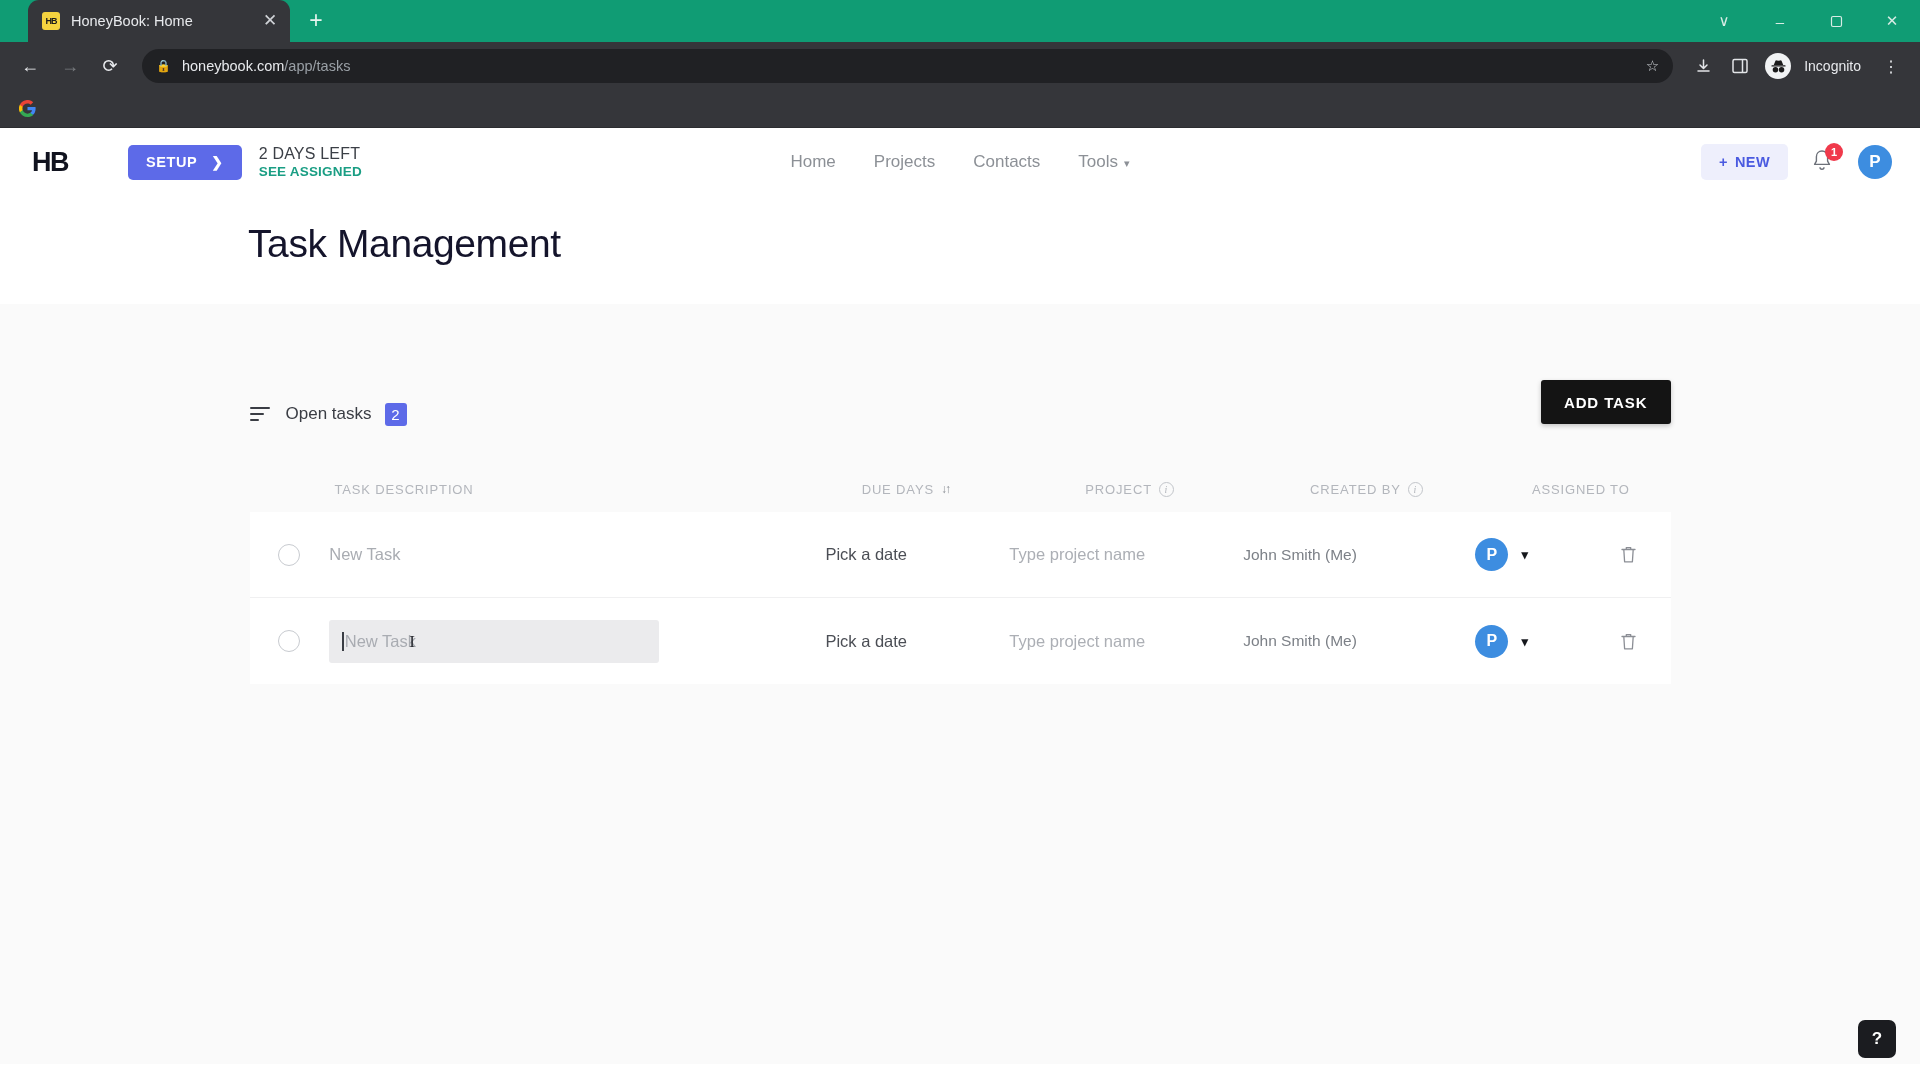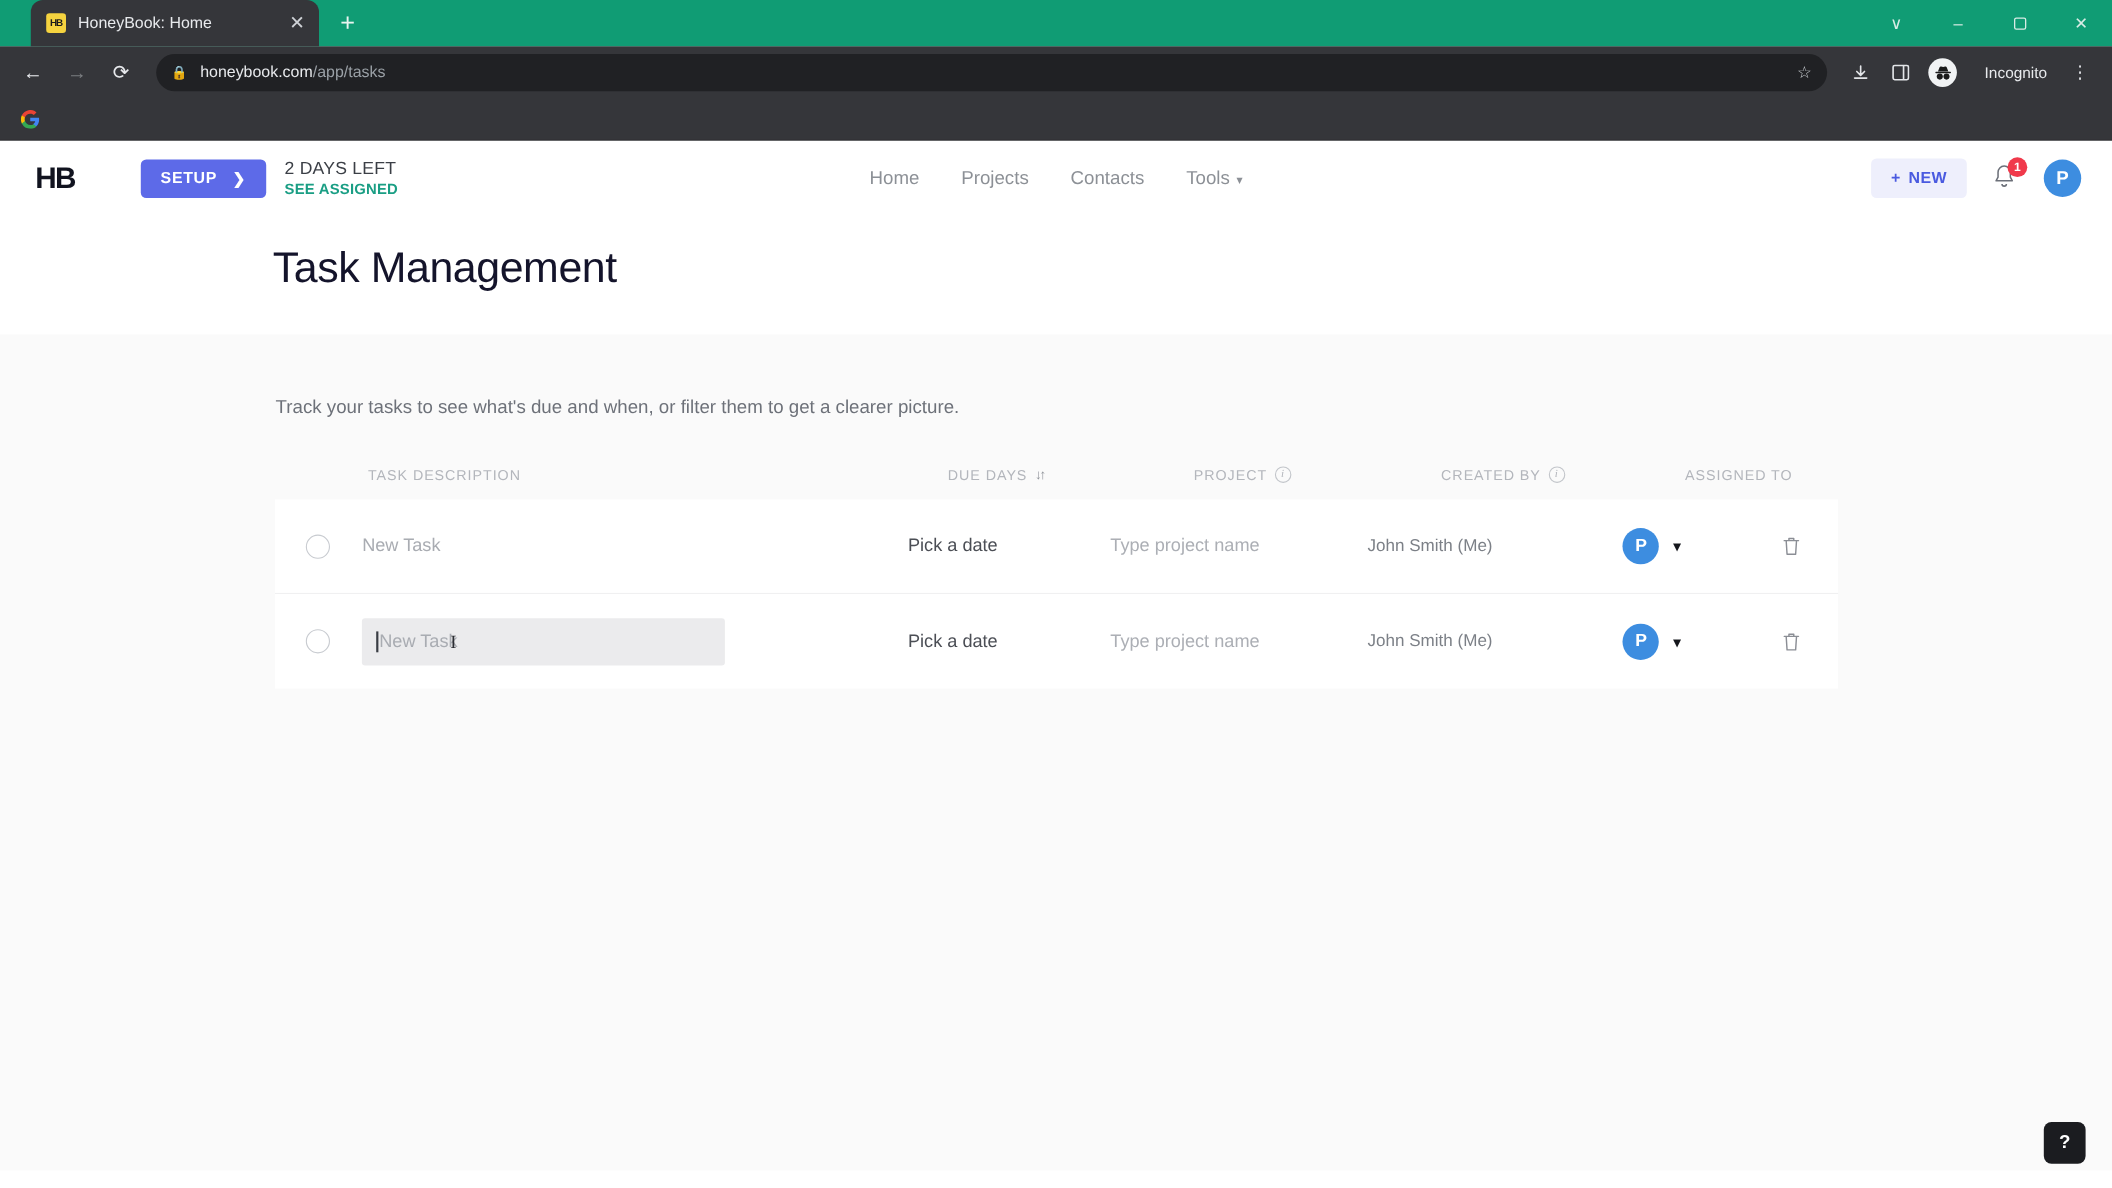--- a/index.html
+++ b/index.html
@@ -68,21 +68,21 @@
     color: #e3e5e8; font-size: 16px; margin-left: 3px;
   }
   .incognito-chip {
     display: flex; align-items: center; height: 34px; padding: 0 10px 0 4px;
     margin-left: 4px; border-radius: 17px;
   }
   .incog-avatar {
     width: 26px; height: 26px; border-radius: 50%; background: #f1f3f4;
     display: flex; align-items: center; justify-content: center; flex: none;
   }
-  .incog-label { color: #e8eaed; font-size: 14px; margin-left: 25px; }
+  .incog-label { color: #e8eaed; font-size: 14px; margin-left: 13px; }
 
   .bookmarkbar {
     height: 38px; background: #35363a; display: flex; align-items: center;
     padding: 0 14px; flex: none; border-bottom: 1px solid #2c2d30;
   }
   .bm-item { width: 26px; height: 26px; display: flex; align-items: center; justify-content: center; }
 
   
   .viewport { flex: 1; background: #ffffff; overflow: hidden; position: relative; }
 
@@ -323,22 +323,31 @@
         <div class="hb-avatar">P</div>
       </div>
     </div>
 
     <div class="title-band">
       <div class="page-title">Task Management</div>
     </div>
 
     <div class="content-area">
       <div class="content-inner">
-        <div class="subtitle">Track your tasks to see what's due and when, or filter them to get a clearer picture.</div>
-
+
+        <div class="filter-row">
+          <div class="filter-icon">
+              <i></i>
+              <i></i>
+              <i></i>
+            </div>
+          <div class="filter-label">Open tasks</div>
+          <div class="filter-count">2</div>
+          <div class="add-task-btn">ADD TASK</div>
+        </div>
 
         <div class="task-table">
           <div class="thead">
             <div class="th th-desc">TASK DESCRIPTION</div>
             <div class="th th-due">
               <span>DUE DAYS</span>
               <span class="sort-ico">↓↑</span>
             </div>
             <div class="th th-proj">
               <span>PROJECT</span>

